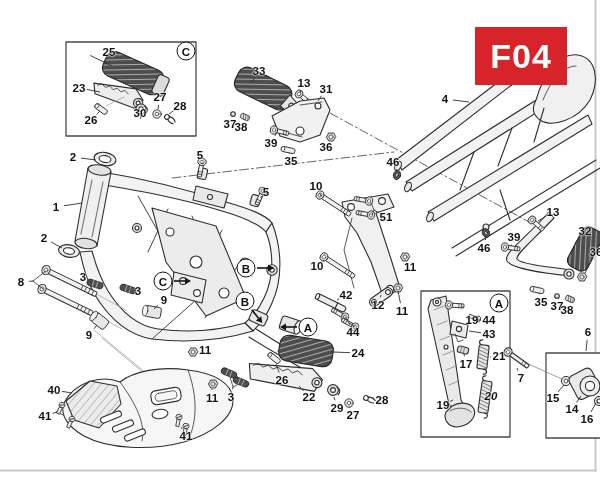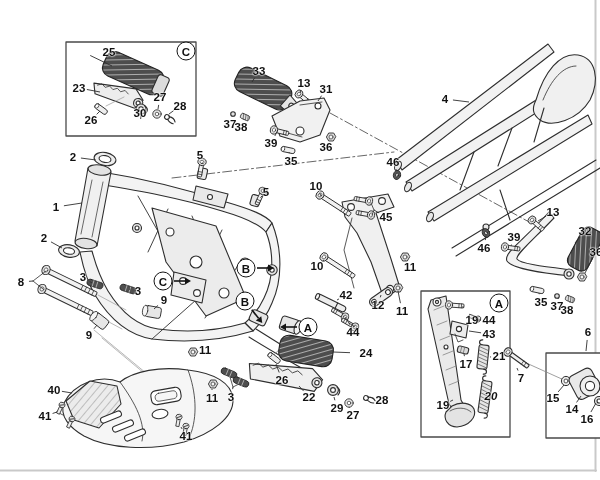--- a/index.html
+++ b/index.html
@@ -462,20 +462,23 @@
       <line x1="174" y1="281" x2="185" y2="281" stroke="#141414" stroke-width="1.6"></line>
       <polygon points="191,281 185,284.5 185,277.5" fill="#141414"></polygon>
       <line x1="257" y1="268" x2="268" y2="268" stroke="#141414" stroke-width="1.6"></line>
       <polygon points="274,268 268,271.5 268,264.5" fill="#141414"></polygon>
       <line x1="251.77227622858223" y1="309.66811828967394" x2="258.54455245716446" y2="318.3362365793479" stroke="#141414" stroke-width="1.6"></line>
       <polygon points="262.2385213091184,323.06430110098825 255.78651481954094,320.4910517429877 261.302590094788,316.1814214157081" fill="#141414"></polygon>
       <line x1="297" y1="327" x2="286" y2="327" stroke="#141414" stroke-width="1.6"></line>
       <polygon points="280,327 286,323.5 286,330.5" fill="#141414"></polygon>
     </svg>
 
+<div id="code-box" style="background: rgb(216, 35, 42); color: rgb(255, 255, 255);">
+  <span>F04</span>
+</div>
 
 <div class="callout" style="left: 83px; top: 52px; margin-left: 26px;">25</div>
     <div class="callout" style="left: 79px; top: 88px;">23</div>
     <div class="callout" style="left: 160px; top: 97px;">27</div>
     <div class="callout" style="left: 180px; top: 106px;">28</div>
     <div class="callout" style="left: 91px; top: 120px;">26</div>
     <div class="callout" style="left: 140px; top: 113px;">30</div>
     <div class="callout" style="left: 259px; top: 71px;">33</div>
     <div class="callout" style="left: 304px; top: 83px;">13</div>
     <div class="callout" style="left: 326px; top: 89px;">31</div>
@@ -489,21 +492,21 @@
     <div class="callout" style="left: 44px; top: 238px;">2</div>
     <div class="callout" style="left: 21px; top: 282px;">8</div>
     <div class="callout" style="left: 83px; top: 277px;">3</div>
     <div class="callout" style="left: 138px; top: 291px;">3</div>
     <div class="callout" style="left: 164px; top: 300px;">9</div>
     <div class="callout" style="left: 89px; top: 335px;">9</div>
     <div class="callout" style="left: 200px; top: 155px;">5</div>
     <div class="callout" style="left: 266px; top: 192px;">5</div>
     <div class="callout" style="left: 316px; top: 186px;">10</div>
     <div class="callout" style="left: 317px; top: 266px;">10</div>
-    <div class="callout" style="left: 386px; top: 217px;">45</div>
+    <div class="callout" style="left: 386px; top: 217px;">51</div>
     <div class="callout" style="left: 393px; top: 162px;">46</div>
     <div class="callout" style="left: 410px; top: 267px;">11</div>
     <div class="callout" style="left: 378px; top: 305px;">12</div>
     <div class="callout" style="left: 402px; top: 311px;">11</div>
     <div class="callout" style="left: 346px; top: 295px;">42</div>
     <div class="callout" style="left: 353px; top: 332px;">44</div>
     <div class="callout" style="left: 445px; top: 99px;">4</div>
     <div class="callout" style="left: 484px; top: 248px;">46</div>
     <div class="callout" style="left: 553px; top: 212px;">13</div>
     <div class="callout" style="left: 585px; top: 231px;">32</div>
@@ -517,21 +520,21 @@
     <div class="callout" style="left: 489px; top: 320px;">44</div>
     <div class="callout" style="left: 489px; top: 334px;">43</div>
     <div class="callout" style="left: 466px; top: 364px; text-align: center;">17</div>
     <div class="callout" style="left: 499px; top: 356px;">21</div>
     <div class="callout" style="left: 491px; top: 396px; font-style: italic;">20</div>
     <div class="callout" style="left: 443px; top: 405px;">19</div>
     <div class="callout" style="left: 521px; top: 378px;">7</div>
     <div class="callout" style="left: 553px; top: 398px;">15</div>
     <div class="callout" style="left: 572px; top: 409px;">14</div>
     <div class="callout" style="left: 587px; top: 419px;">16</div>
-    <div class="callout" style="left: 366px; top: 353px;">24</div>
+    <div class="callout" style="left: 358px; top: 353px;">24</div>
     <div class="callout" style="left: 309px; top: 397px;">22</div>
     <div class="callout" style="left: 282px; top: 380px;">26</div>
     <div class="callout" style="left: 337px; top: 408px;">29</div>
     <div class="callout" style="left: 353px; top: 415px;">27</div>
     <div class="callout" style="left: 382px; top: 400px;">28</div>
     <div class="callout" style="left: 205px; top: 350px;">11</div>
     <div class="callout" style="left: 212px; top: 398px;">11</div>
     <div class="callout" style="left: 231px; top: 397px;">3</div>
     <div class="callout" style="left: 54px; top: 390px;">40</div>
     <div class="callout" style="left: 45px; top: 416px;">41</div>

